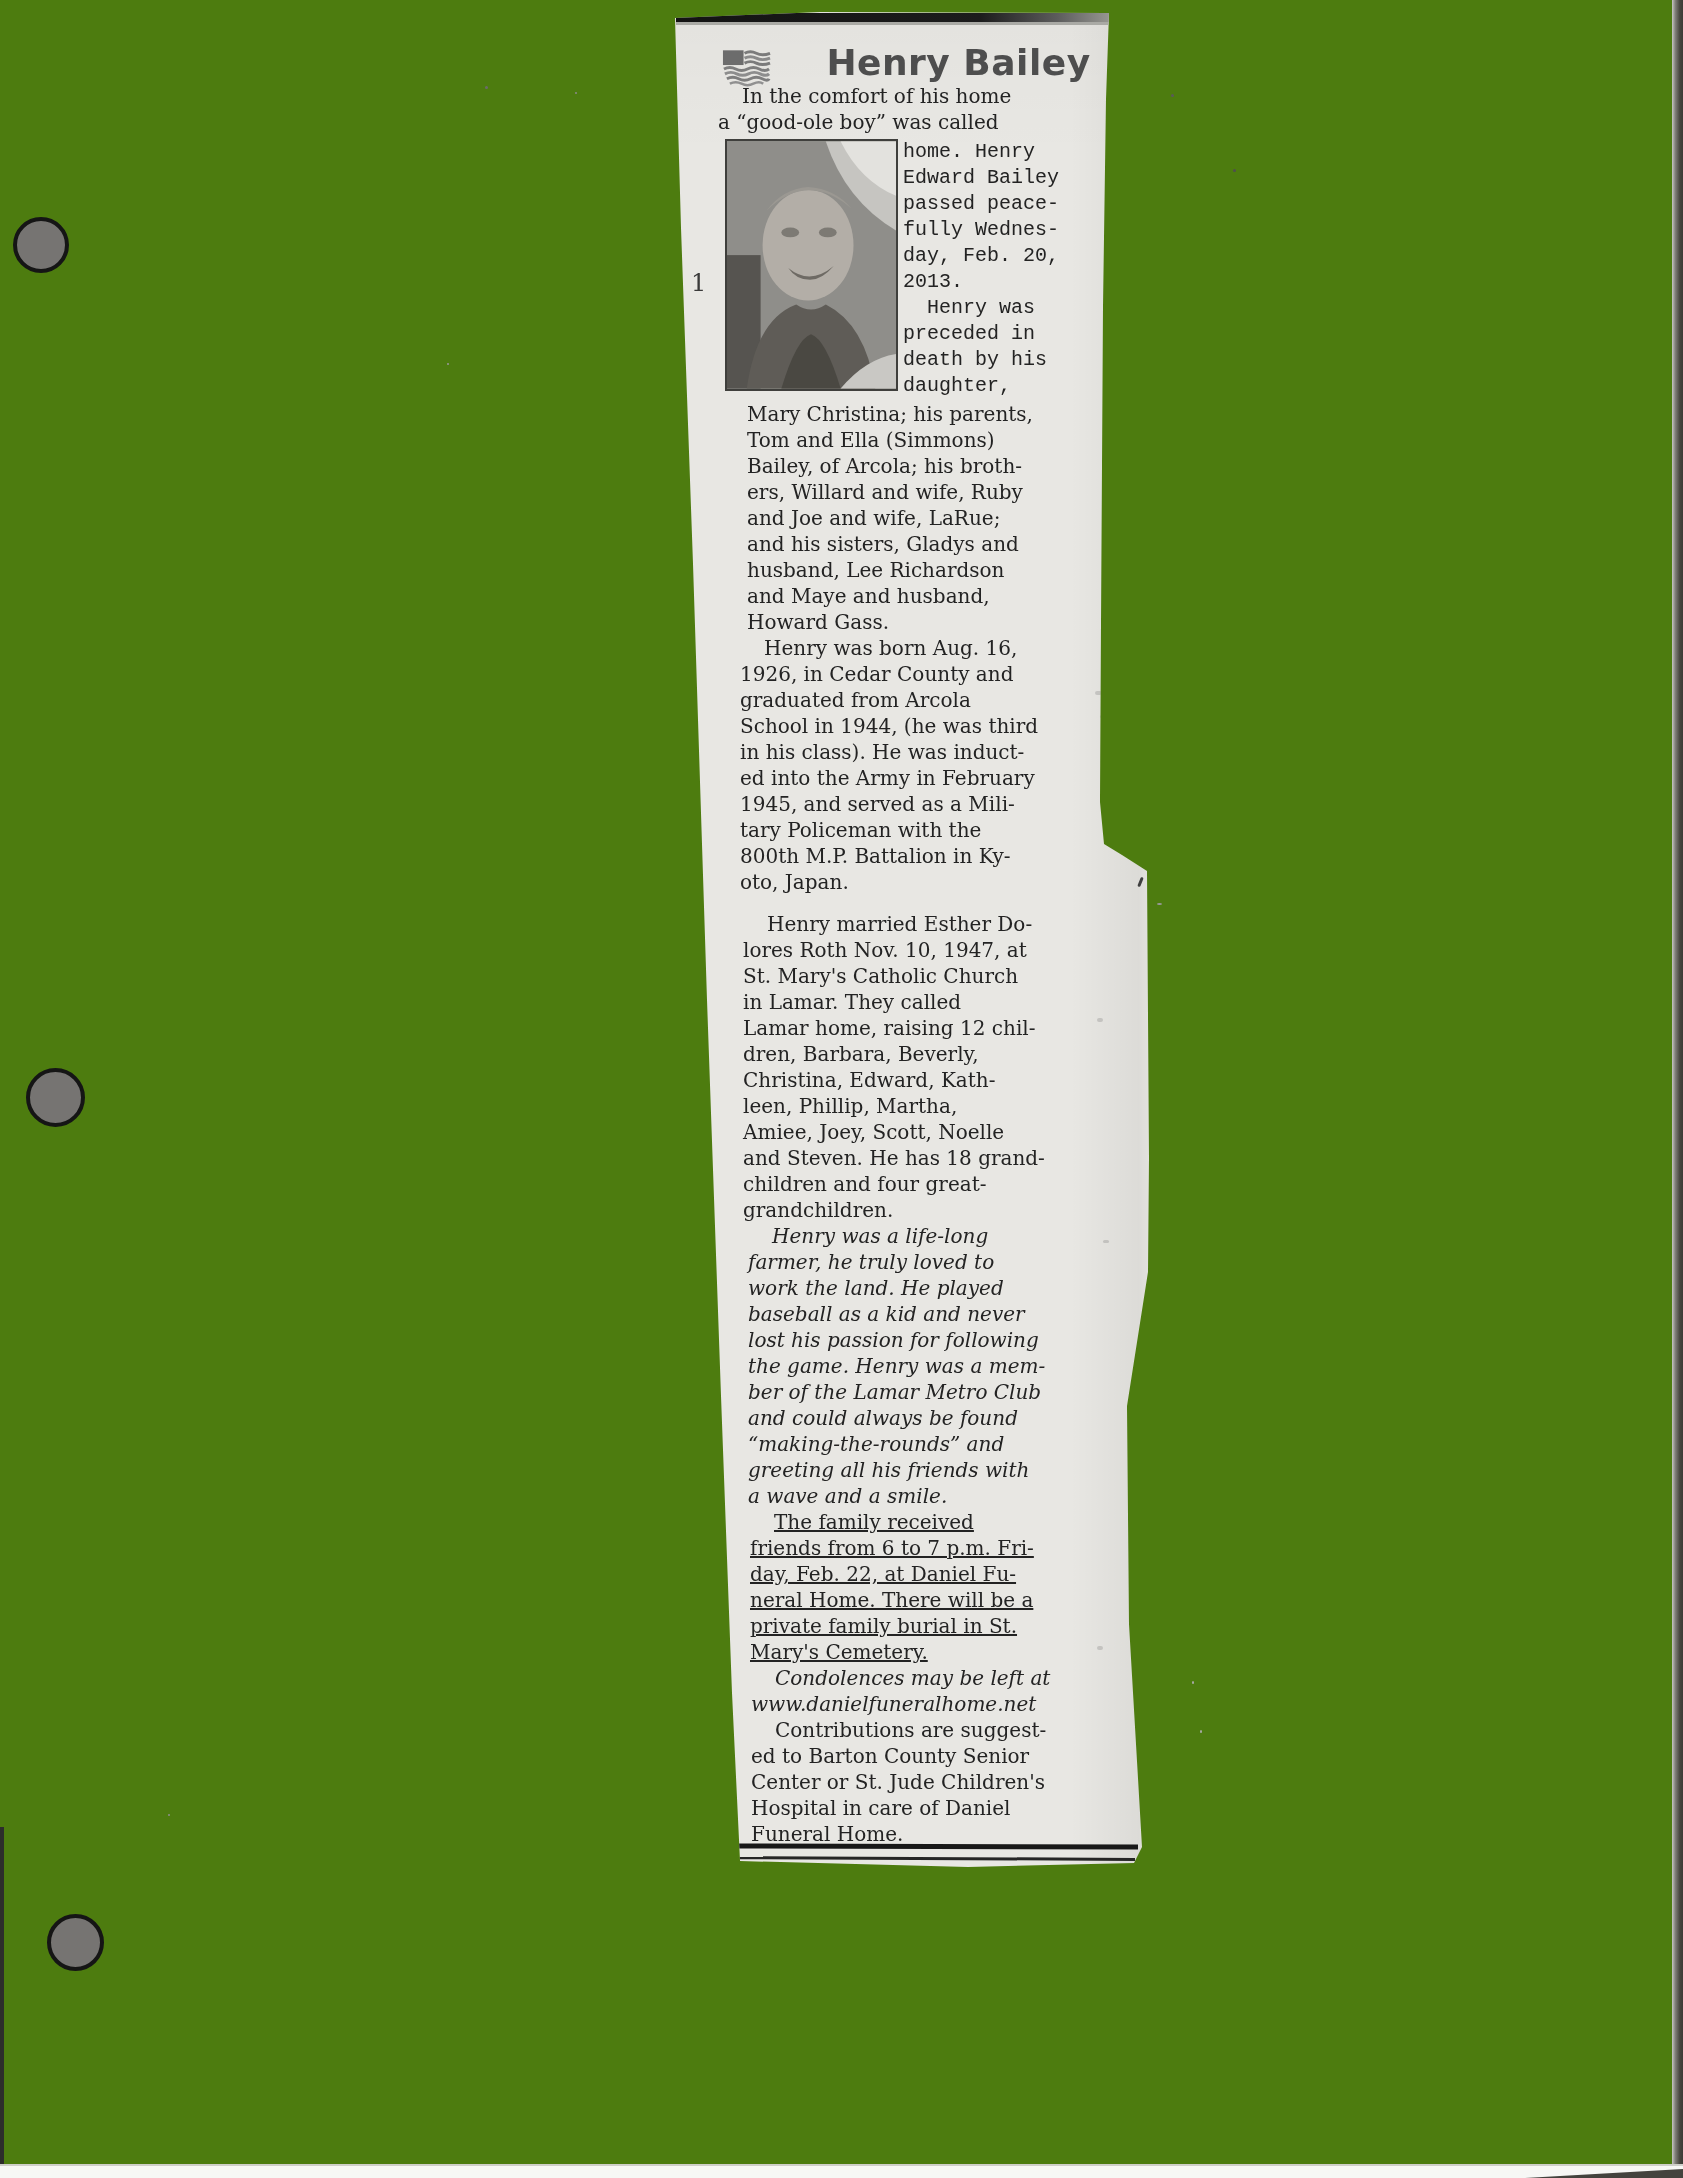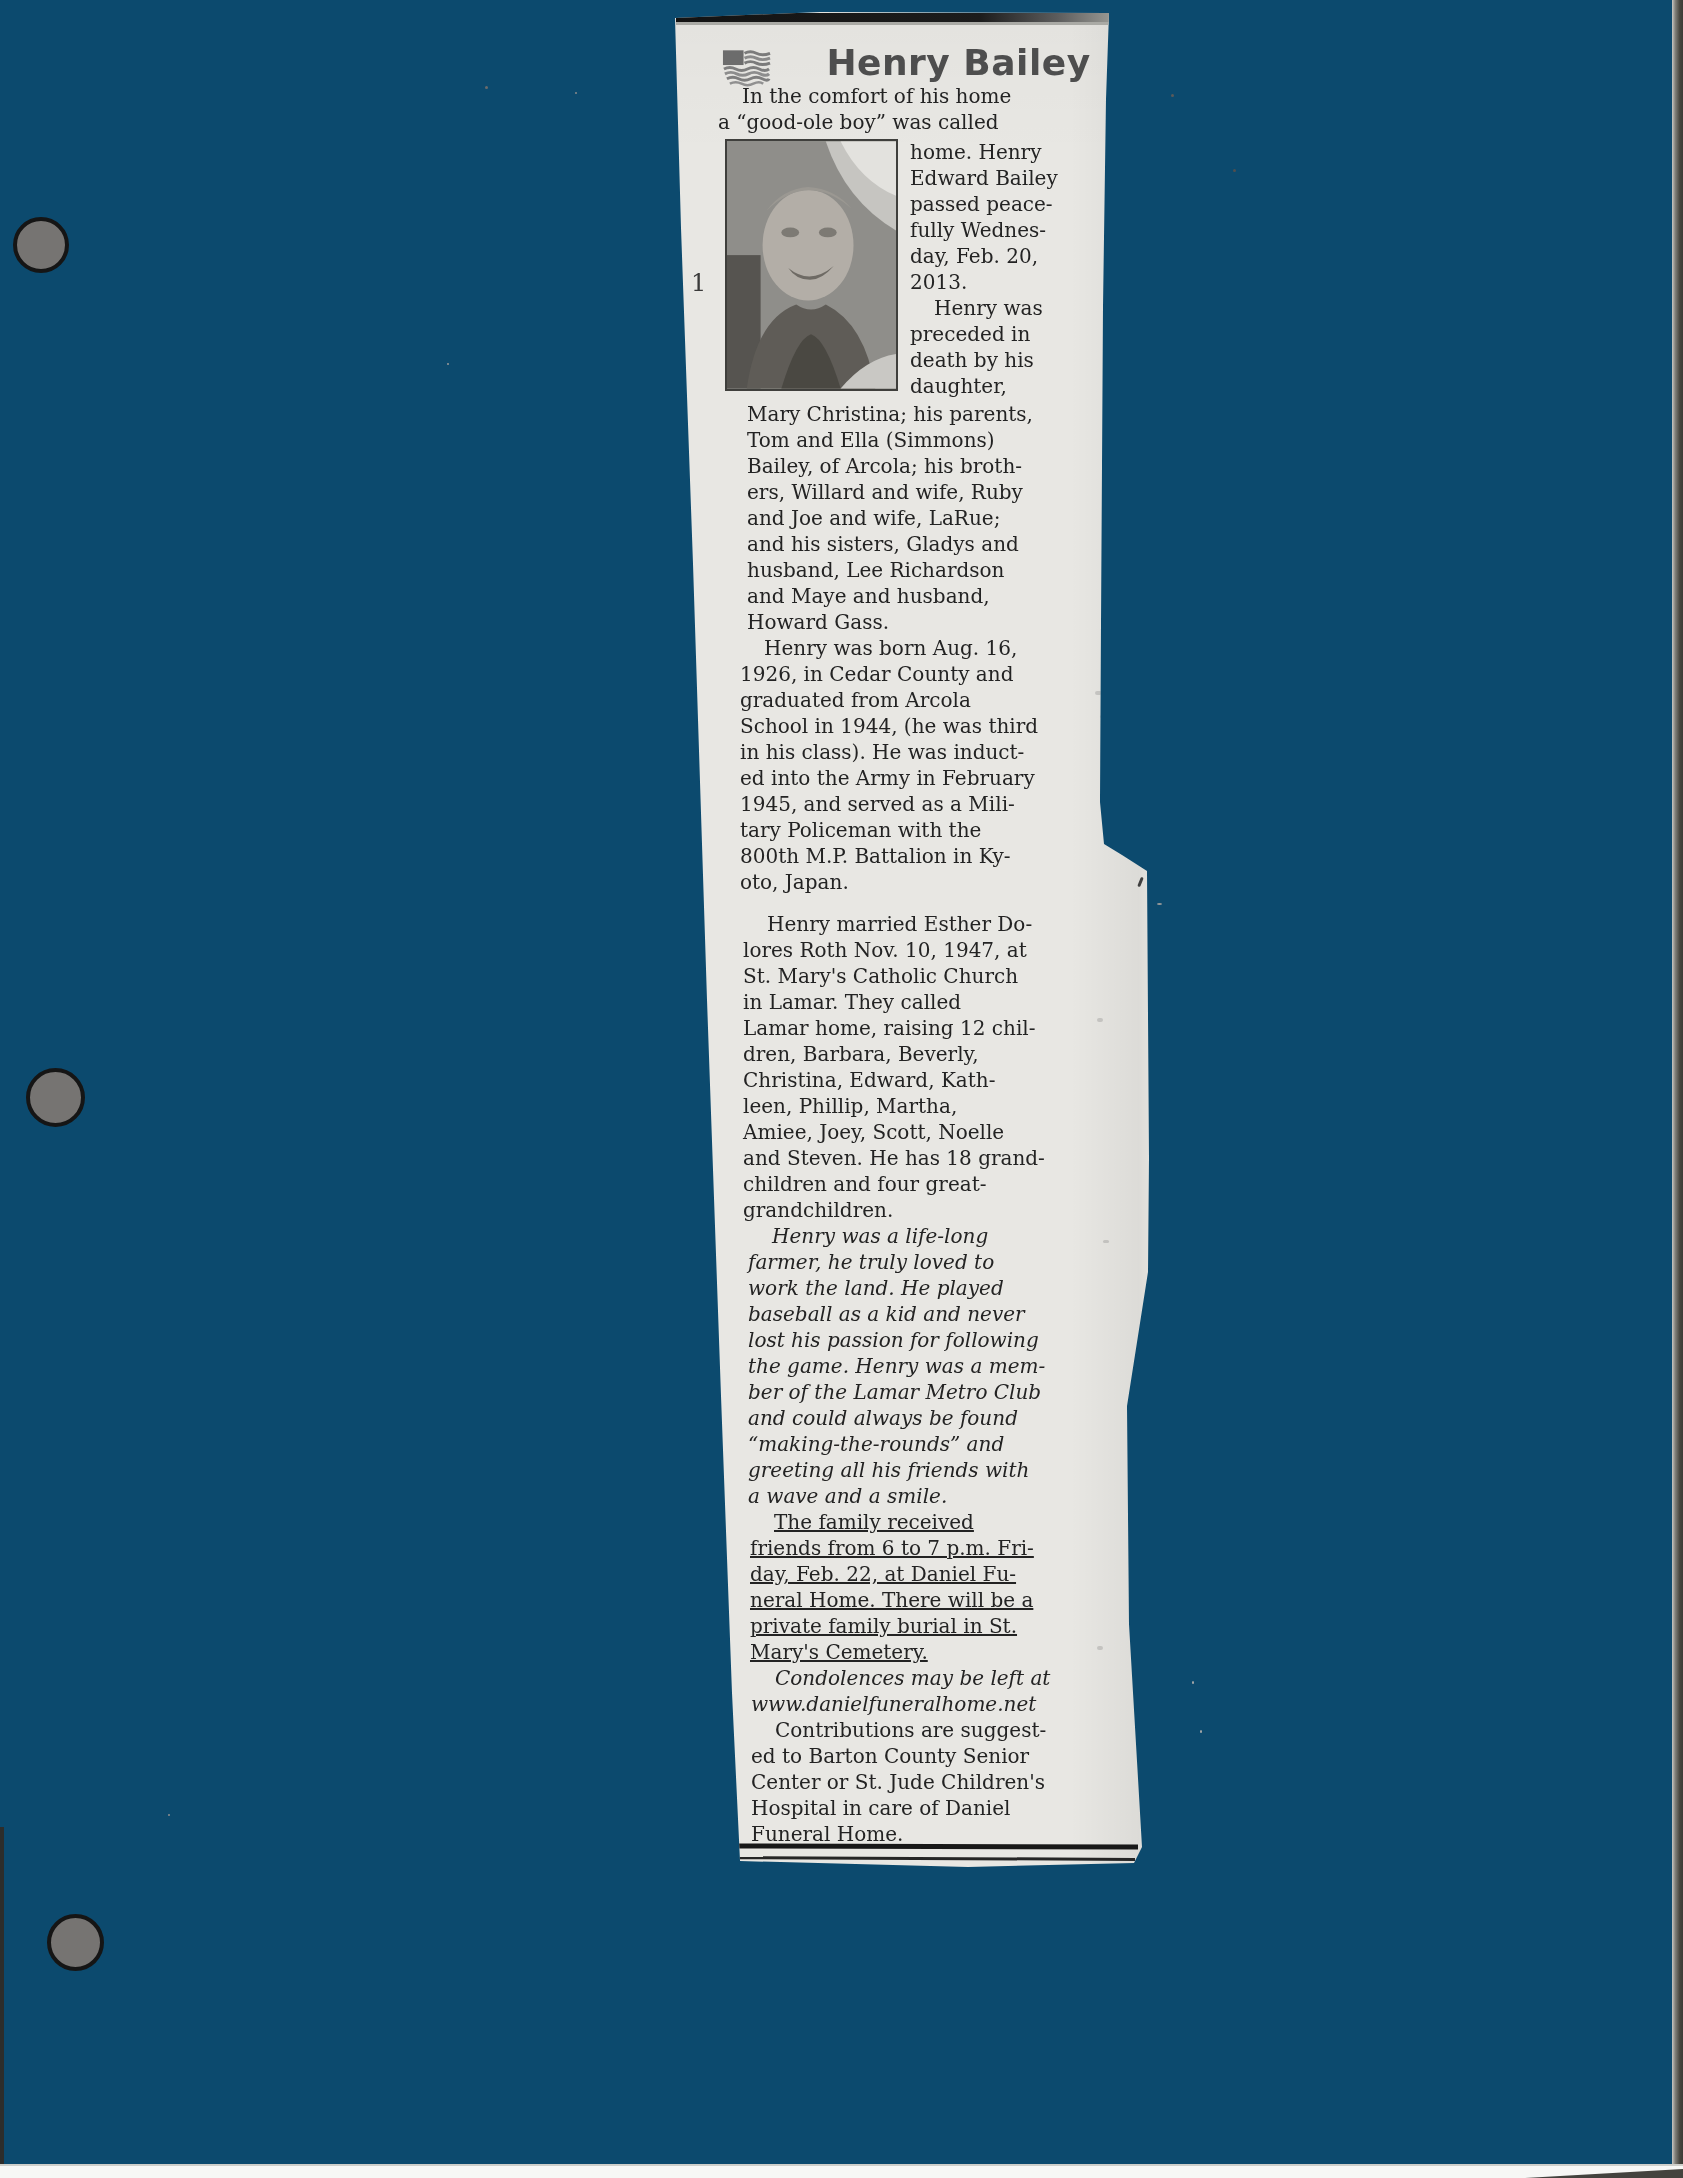--- a/index.html
+++ b/index.html
@@ -1,16 +1,16 @@
 <!DOCTYPE html>
 <html><head>
 <meta charset="utf-8">
 <style>
   html,body{margin:0;padding:0;background:#e9e9e7;}
-  .page{position:relative;width:1683px;height:2178px;background:#0c4a6e;overflow:hidden;
+  .page{position:relative;width:1683px;height:2178px;background:#4d7c0f;overflow:hidden;
         font-family:"DejaVu Serif", serif;}
   
   .edge-right{position:absolute;top:0;right:0;width:11px;height:2178px;
       background:linear-gradient(90deg,#c9c8c4 0,#807f79 30%,#47463f 70%,#3c3b36 100%);}
   .edge-left-bottom{position:absolute;left:0;top:1827px;width:4px;height:351px;background:#2d2d2b;}
   .edge-bottom-line{position:absolute;left:0;top:2164px;width:1683px;height:14px;
       background:#f7f7f5;border-top:2px solid #cfcfca;}
   .edge-bottom-right{position:absolute;right:0;bottom:0;width:158px;height:9px;background:#44433e;
       clip-path:polygon(0 100%,100% 0,100% 100%);}
   
@@ -37,21 +37,21 @@
       font-family:"DejaVu Sans", sans-serif;font-weight:700;font-size:36px;line-height:40px;
       color:#4e4e4e;letter-spacing:0.5px;}
   .flow{position:absolute;left:47px;top:73px;width:420px;}
   .para{margin:0;white-space:pre-line;font-size:20px;line-height:26px;color:#232323;}
   .indent{text-indent:24px;}
   .ital{font-style:italic;}
   .ml18{margin-left:29px;} .ml22{margin-left:22px;} .ml25{margin-left:25px;margin-top:16px;}
   .ml30{margin-left:30px;font-style:italic;} .ml32{margin-left:32px;text-decoration:underline;} .ml33{margin-left:33px;}
   .photo-row{display:flex;margin-top:4px;margin-left:7px;height:262px;}
   .photo{width:169px;height:248px;border:2px solid #3f3f3c;background:#8f8e8a;flex:0 0 auto;}
-  .side{margin-left:12px;width:210px;}
+  .side{margin-left:5px;width:210px;font-family:Liberation Mono, monospace;}
   .rule1{position:absolute;left:66px;top:1834px;width:401px;height:5px;background:#181818;transform:rotate(.15deg);}
   .rule2{position:absolute;left:56px;top:1847px;width:408px;height:3px;background:#262626;transform:rotate(.25deg);}
   .pencil-one{position:absolute;left:20px;top:259px;font-size:24px;color:#3a3a3a;font-family:"DejaVu Serif",serif;}
   .smudge{position:absolute;background:rgba(40,40,40,.16);border-radius:2px;}
 </style>
 </head>
 <body>
 
 <div class="page">
 

